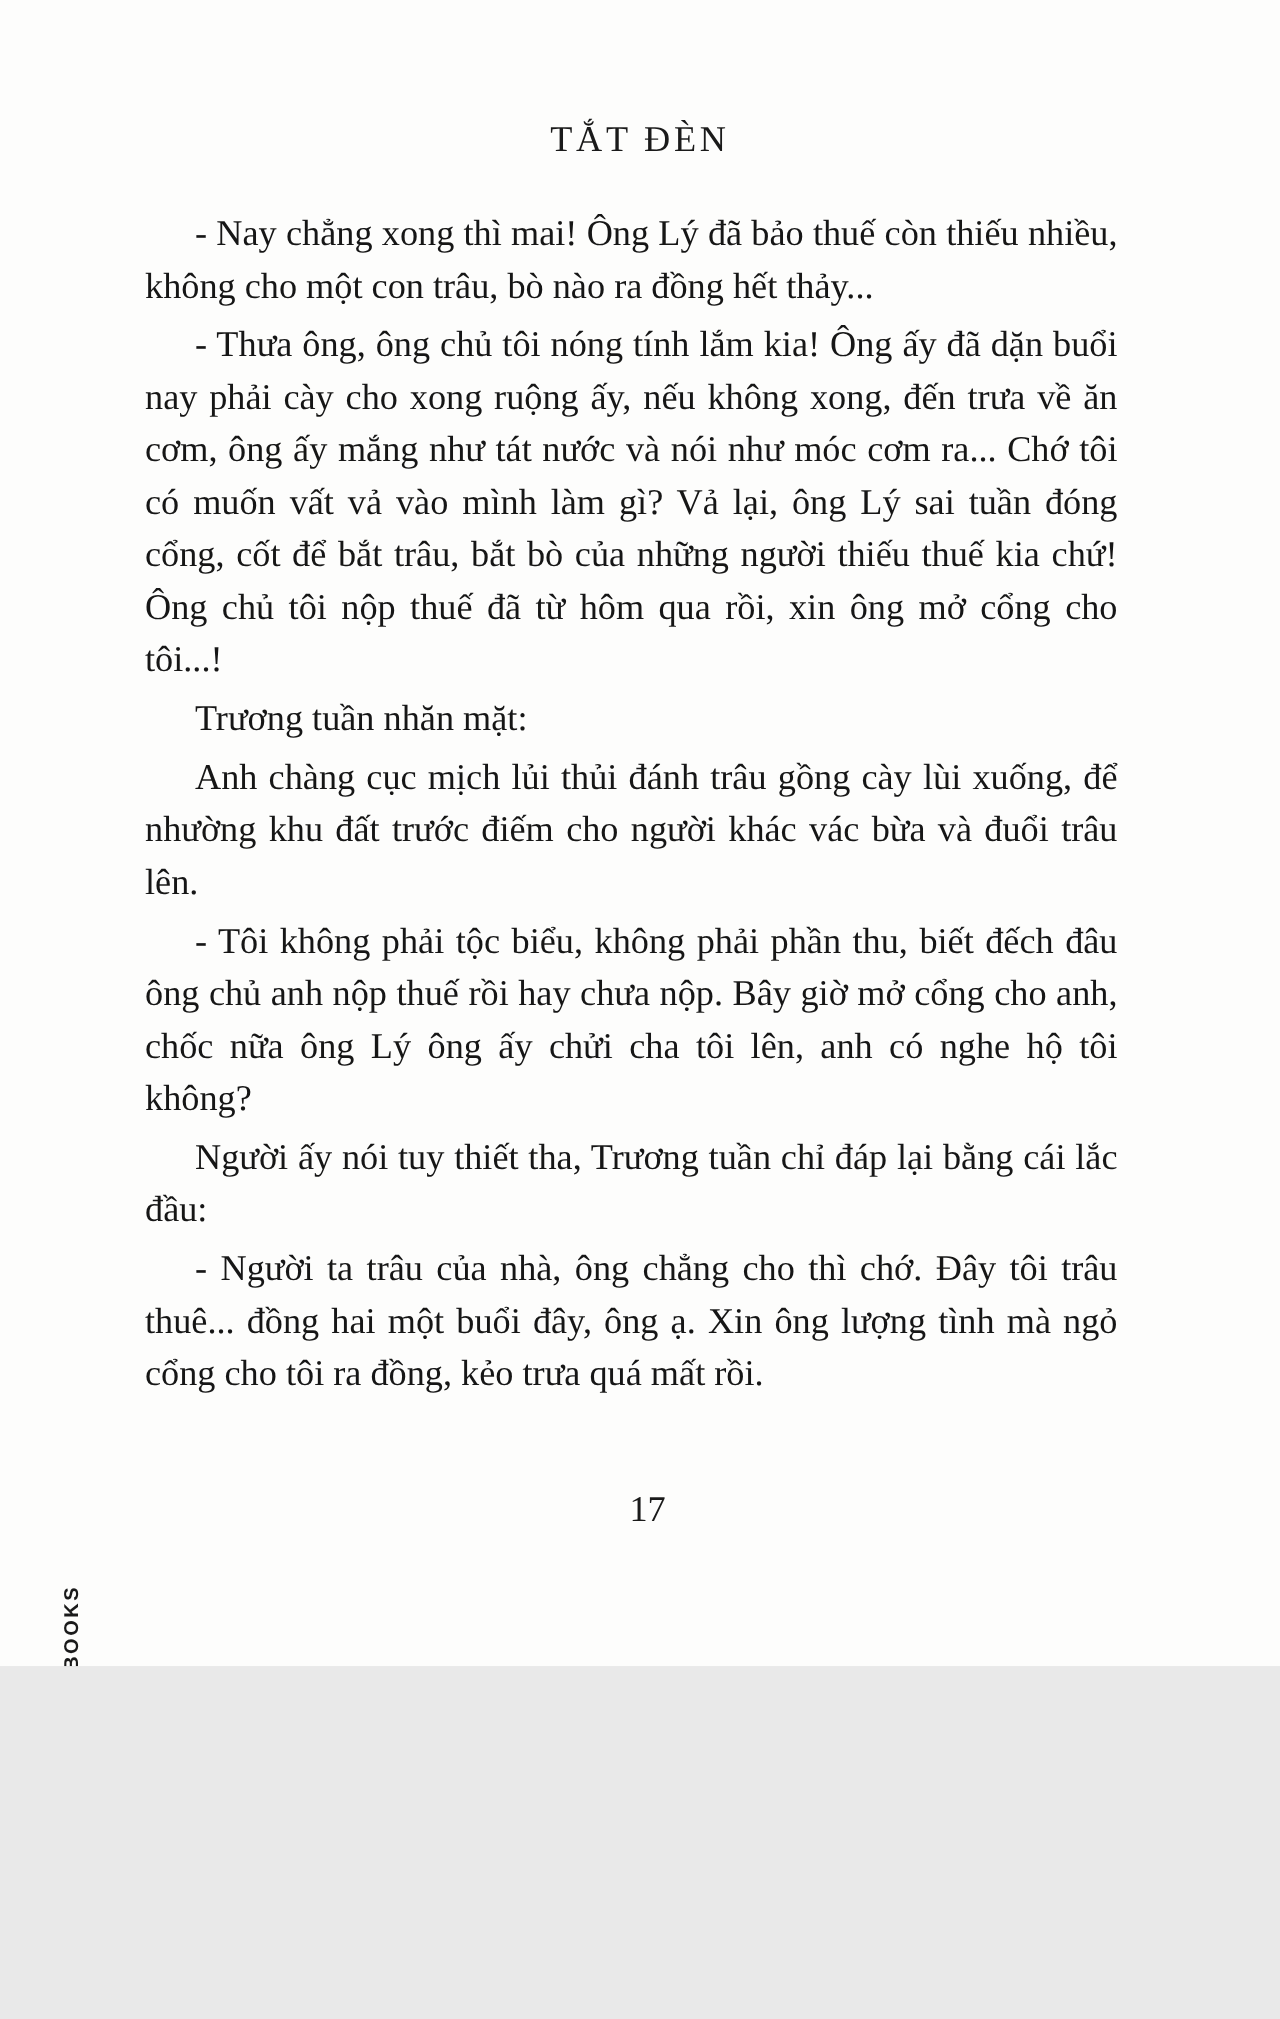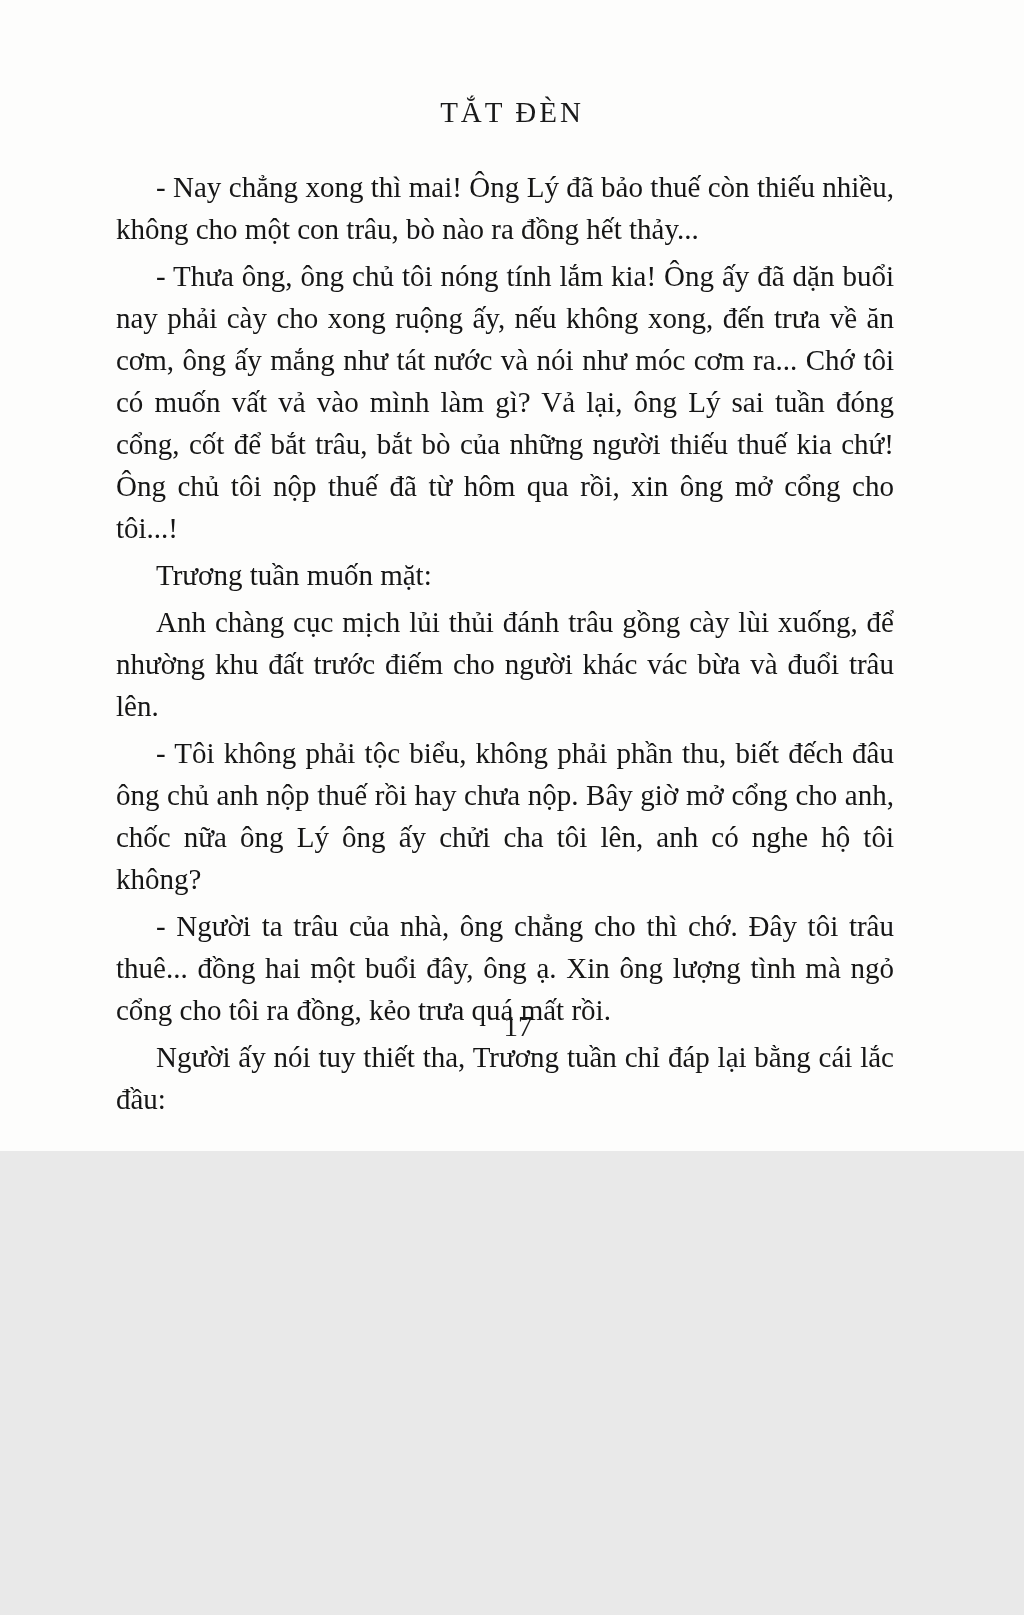--- a/index.html
+++ b/index.html
@@ -3,21 +3,21 @@
 <meta charset="utf-8">
 <style>
   html, body {
     margin: 0;
     padding: 0;
     background: #e9e9e9;
   }
   .page {
     position: relative;
     width: 1024px;
-    height: 1151px;
+    height: 1333px;
     margin: 0 auto;
     background: #fdfdfc;
     font-family: "Liberation Serif", serif;
     color: #161616;
     overflow: hidden;
   }
   .running-head {
     position: absolute;
     top: 96px;
     left: 0;
@@ -78,25 +78,25 @@
 </head>
 <body>
 
 <div class="page">
 
   <div class="running-head">TẮT ĐÈN</div>
 
   <div class="body-text">
     <p>- Nay chẳng xong thì mai! Ông Lý đã bảo thuế còn thiếu nhiều, không cho một con trâu, bò nào ra đồng hết thảy...</p>
     <p>- Thưa ông, ông chủ tôi nóng tính lắm kia! Ông ấy đã dặn buổi nay phải cày cho xong ruộng ấy, nếu không xong, đến trưa về ăn cơm, ông ấy mắng như tát nước và nói như móc cơm ra... Chớ tôi có muốn vất vả vào mình làm gì? Vả lại, ông Lý sai tuần đóng cổng, cốt để bắt trâu, bắt bò của những người thiếu thuế kia chứ! Ông chủ tôi nộp thuế đã từ hôm qua rồi, xin ông mở cổng cho tôi...!</p>
-    <p>Trương tuần muốn mặt:</p>
+    <p>Trương tuần nhăn mặt:</p>
     <p>Anh chàng cục mịch lủi thủi đánh trâu gồng cày lùi xuống, để nhường khu đất trước điếm cho người khác vác bừa và đuổi trâu lên.</p>
     <p>- Tôi không phải tộc biểu, không phải phần thu, biết đếch đâu ông chủ anh nộp thuế rồi hay chưa nộp. Bây giờ mở cổng cho anh, chốc nữa ông Lý ông ấy chửi cha tôi lên, anh có nghe hộ tôi không?</p>
+    <p>Người ấy nói tuy thiết tha, Trương tuần chỉ đáp lại bằng cái lắc đầu:</p>
     <p>- Người ta trâu của nhà, ông chẳng cho thì chớ. Đây tôi trâu thuê... đồng hai một buổi đây, ông ạ. Xin ông lượng tình mà ngỏ cổng cho tôi ra đồng, kẻo trưa quá mất rồi.</p>
-    <p>Người ấy nói tuy thiết tha, Trương tuần chỉ đáp lại bằng cái lắc đầu:</p>
   </div>
 
   <div class="spine">
     <span class="spine-text">ĐINH TỊ BOOKS</span>
     <span class="spine-logo">
       <svg width="46" height="46" viewBox="0 0 40 40" xmlns="http://www.w3.org/2000/svg">
         <polygon points="20,1 39,20 20,39 1,20" fill="#121212"></polygon>
         <polygon points="20,6 27,16 13,16" fill="#ffffff"></polygon>
         <polygon points="34,20 24,27 24,13" fill="#ffffff"></polygon>
         <polygon points="20,34 27,24 13,24" fill="#ffffff"></polygon>

